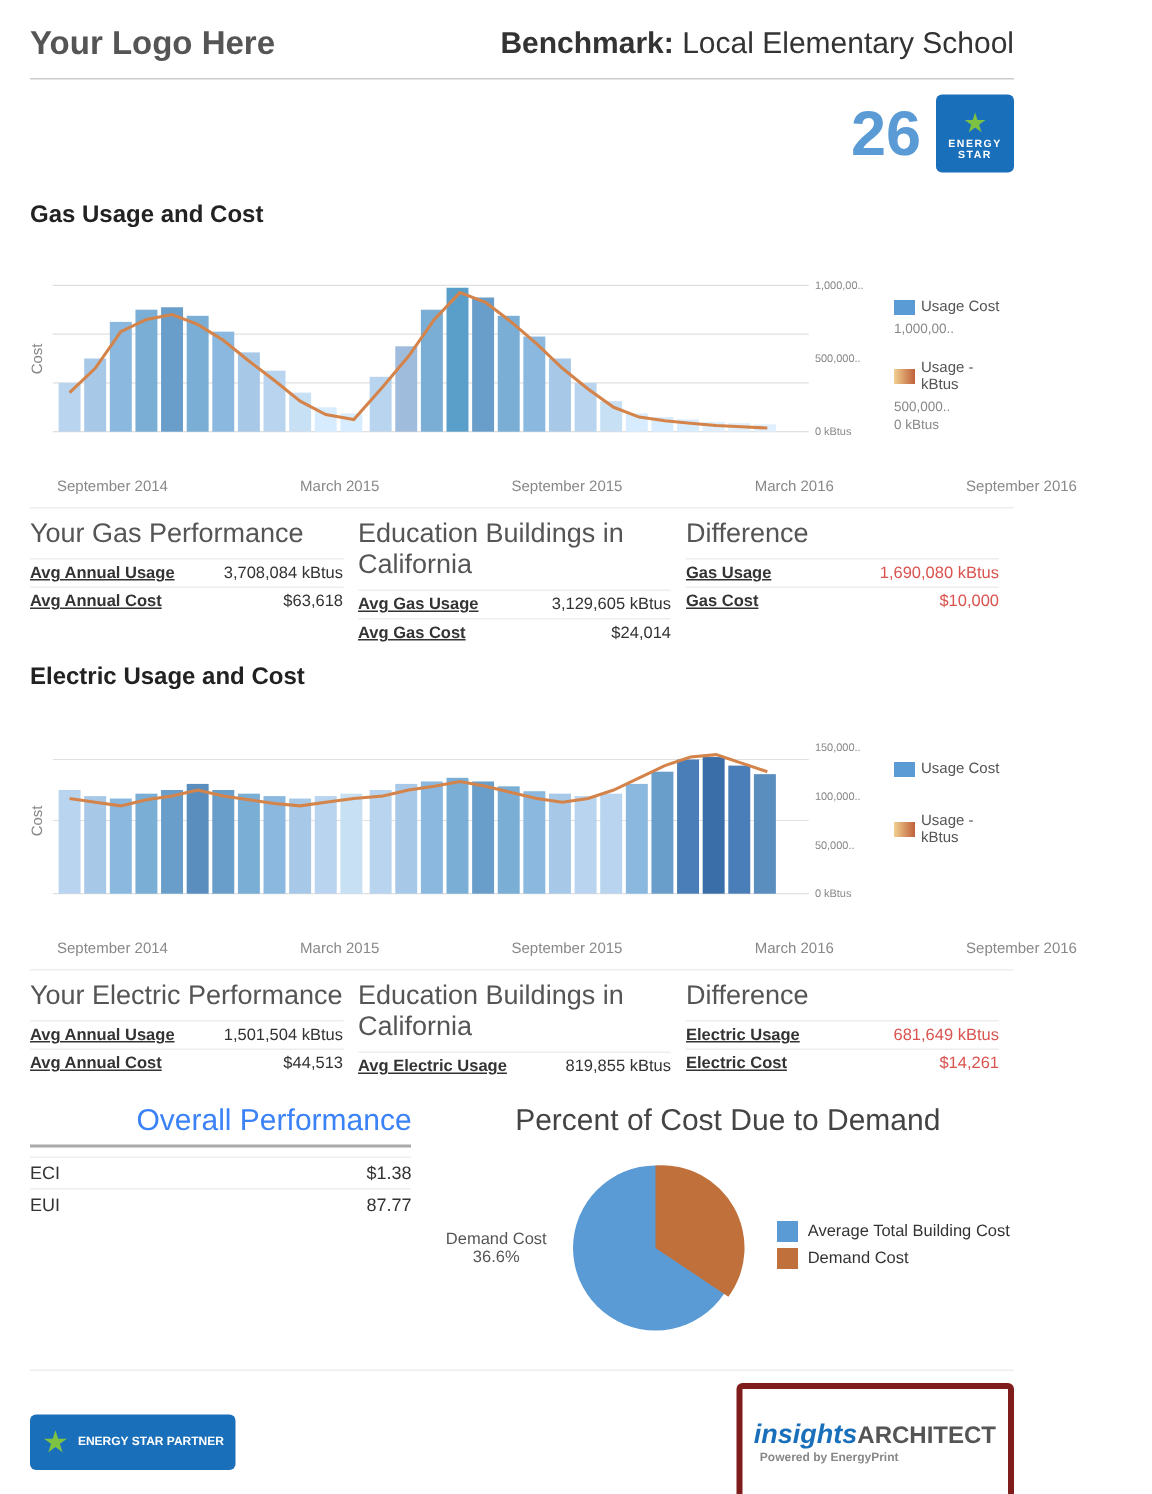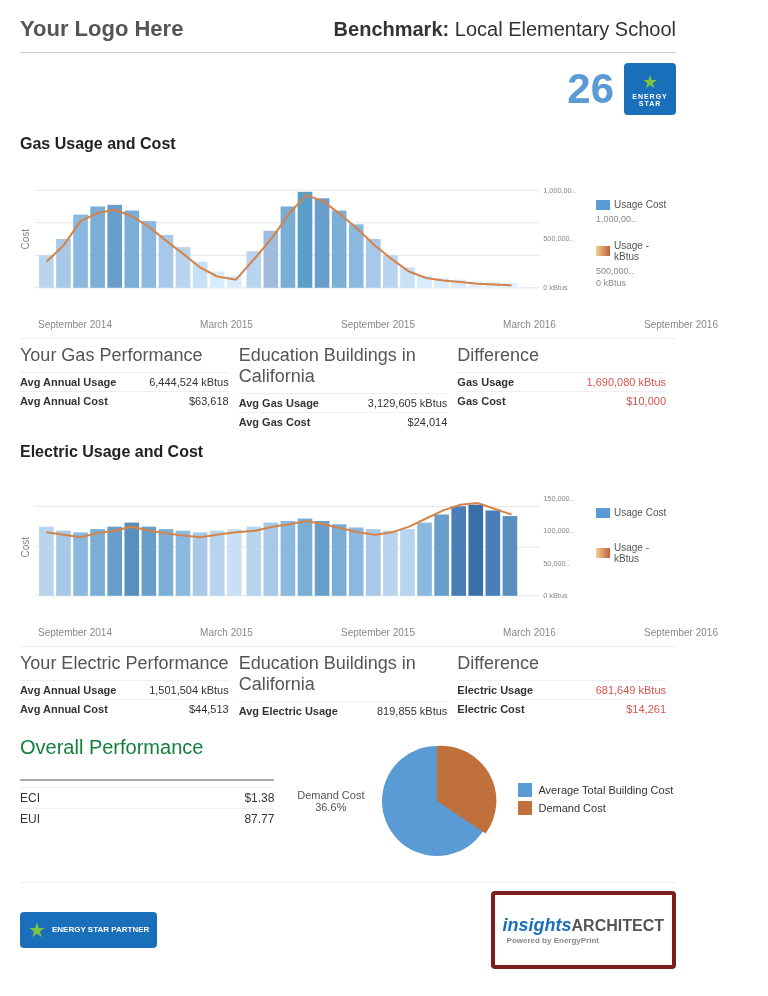--- a/index.html
+++ b/index.html
@@ -136,21 +136,21 @@
       margin-bottom: 6px;
       font-weight: normal;
     }
     .perf-row {
       display: flex;
       justify-content: space-between;
       border-top: 1px solid #eee;
       padding: 3px 0;
       font-size: 11px;
     }
-    .perf-row .label { color: #333; font-weight: bold; }
+    .perf-row .label { color: #333; font-weight: bold; text-decoration: underline; }
     .perf-row .value { color: #333; }
     .perf-row .value.red { color: #d9534f; }
     .diff-section {
       min-width: 150px;
     }
     
     .gas-chart-svg, .elec-chart-svg {
       width: 680px;
       height: 160px;
     }
@@ -163,24 +163,25 @@
       flex: 1;
       padding-right: 20px;
     }
     .pie-section {
       flex: 1.5;
       text-align: center;
     }
     .overall-title {
       font-size: 20px;
       font-weight: normal;
-      color: #15803d;
+      color: #3b82f6;
       margin-bottom: 6px;
       border-bottom: 2px solid #aaa;
-      padding-bottom: 20px;
+      padding-bottom: 4px;
+      text-align: right;
     }
     .overall-row {
       display: flex;
       justify-content: space-between;
       border-top: 1px solid #eee;
       padding: 3px 0;
       font-size: 12px;
     }
     .percent-title {
       font-size: 20px;
@@ -347,21 +348,21 @@
       <span>March 2016</span>
       <span>September 2016</span>
     </div>
 
     <div class="perf-section">
 
       <div class="perf-col">
         <div class="perf-col-title">Your Gas Performance</div>
         <div class="perf-row">
           <span class="label">Avg Annual Usage</span>
-          <span class="value">6,444,524 kBtus</span>
+          <span class="value">3,708,084 kBtus</span>
         </div>
         <div class="perf-row">
           <span class="label">Avg Annual Cost</span>
           <span class="value">$63,618</span>
         </div>
       </div>
 
       <div class="perf-col">
         <div class="perf-col-title">Education Buildings in California</div>
         <div class="perf-row">
@@ -501,20 +502,21 @@
         <span>ECI</span>
         <span>$1.38</span>
       </div>
       <div class="overall-row">
         <span>EUI</span>
         <span>87.77</span>
       </div>
     </div>
 
     <div class="pie-section">
+      <div class="percent-title">Percent of  Cost Due to Demand</div>
       <div class="pie-container">
         <div style="position:relative; display:flex; align-items:center;">
           <div class="demand-label" style="margin-right:8px;font-size:11px;color:#555;">Demand Cost<br>36.6%</div>
           <svg width="130" height="130" viewBox="0 0 130 130">
 
             <circle cx="65" cy="65" r="55" fill="#5b9bd5"></circle>
 
             <path d="M65,65 L65,10 A55,55 0 0,1 113.6,97.5 Z" fill="#c0703a"></path>
           </svg>
         </div>

